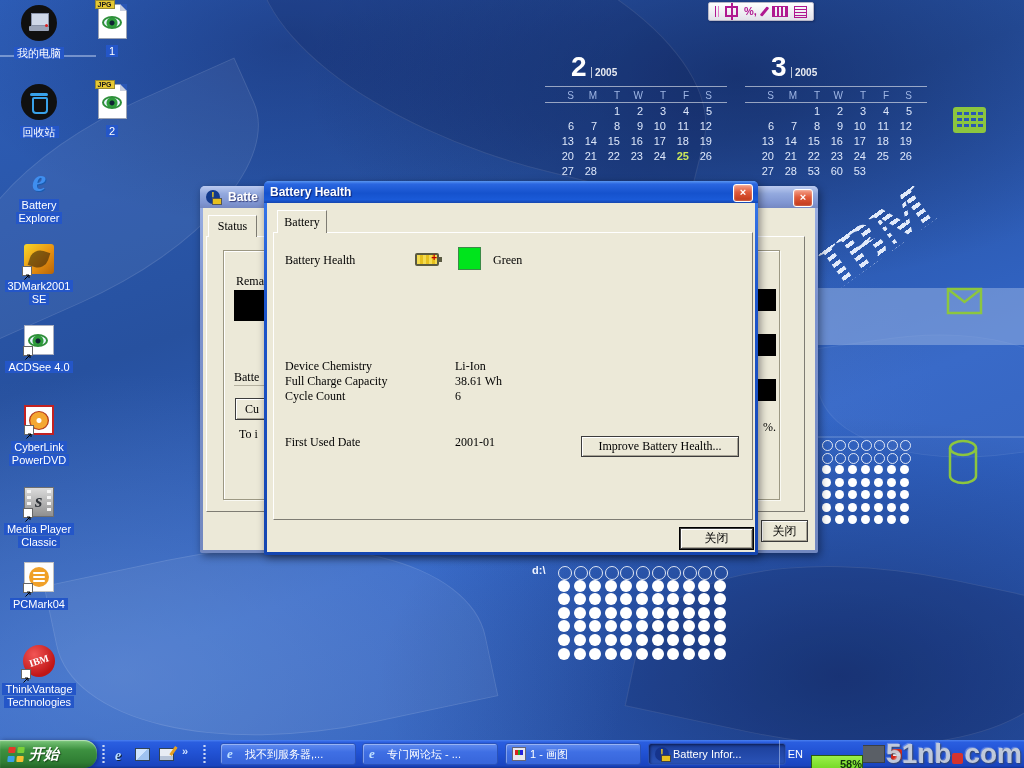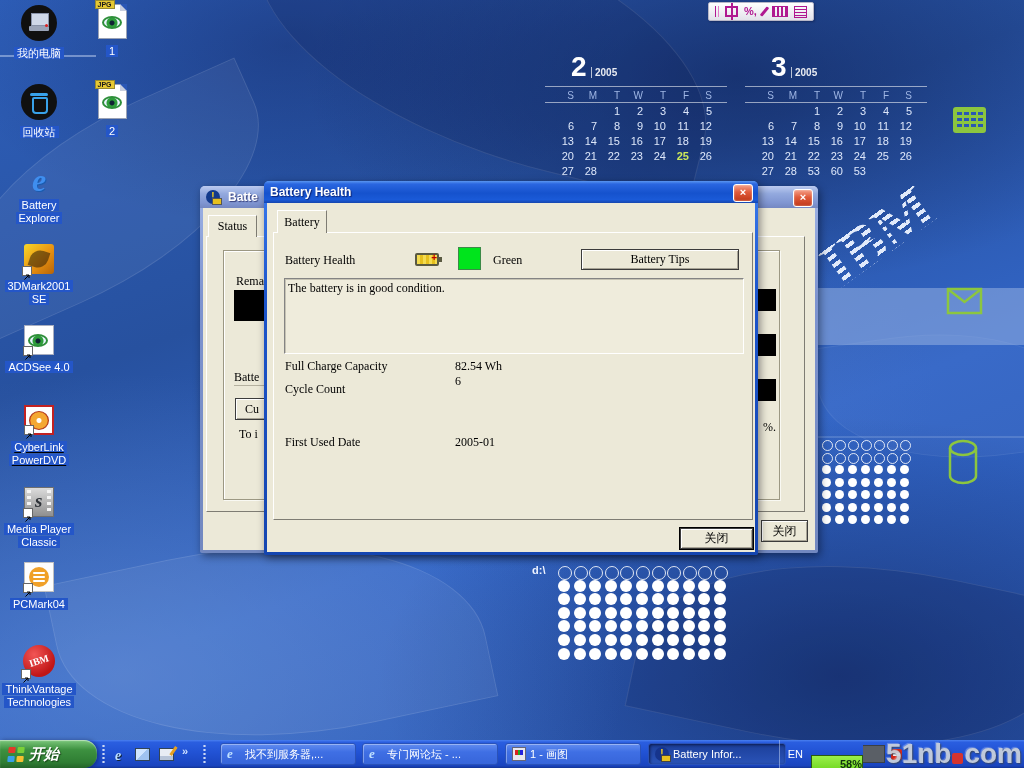--- a/index.html
+++ b/index.html
@@ -468,21 +468,21 @@
             <span class="lnk"><svg width="8" height="8">
                 <path d="M1.5 6.5 L6 2 M3 2 H6 V5" stroke="#000" stroke-width="1" fill="none"></path>
               </svg></span>
           </span></span><div class="dlabel"><span>3DMark2001 SE</span></div></div>
       <div class="dicon" style="left: 0px; top: 325px;"><span class="glyph"><span class="sq sq-acd">
             <span class="eye" style="left:3px;top:8px;"></span>
             <span class="lnk"><svg width="8" height="8">
                 <path d="M1.5 6.5 L6 2 M3 2 H6 V5" stroke="#000" stroke-width="1" fill="none"></path>
               </svg></span>
           </span></span><div class="dlabel"><span>ACDSee 4.0</span></div></div>
-      <div class="dicon" style="left: 0px; top: 405px; text-decoration: underline;"><span class="glyph"><span class="sq sq-pdvd">
+      <div class="dicon" style="left: 0px; top: 405px;"><span class="glyph"><span class="sq sq-pdvd">
             <span class="disc"></span>
             <span class="lnk"><svg width="8" height="8">
                 <path d="M1.5 6.5 L6 2 M3 2 H6 V5" stroke="#000" stroke-width="1" fill="none"></path>
               </svg></span>
           </span></span><div class="dlabel"><span>CyberLink PowerDVD</span></div></div>
       <div class="dicon" style="left: 0px; top: 487px;"><span class="glyph"><span class="sq sq-mpc">
             <span class="film l"></span>
             <span class="film r"></span>
             <span class="mpc-s">s</span>
             <span class="lnk"><svg width="8" height="8">
@@ -560,39 +560,40 @@
     <div class="win-body">
       <div class="tab" style="left:10px;top:7px;width:48px;height:22px;line-height:22px;">Battery</div>
       <div class="tabpage" style="left:6px;top:29px;width:478px;height:286px;"></div>
 
       <div class="lbl" style="left:18px;top:50px;z-index:4;">Battery Health</div>
       <div class="batt" style="left:148px;top:50px;z-index:4;">
           <span class="batt-plus">+</span>
         </div>
       <div class="health-sq" style="left:191px;top:44px;z-index:4;"></div>
       <div class="lbl" style="left:226px;top:50px;z-index:4;">Green</div>
-      <div class="btn" style="left:314px;top:46px;width:158px;height:21px;line-height:19px;z-index:4;">Battery Tips</div>
-
-      <div class="sunken" style="left:17px;top:75px;width:458px;height:74px;z-index:4;">
-        <div class="lbl" style="left:3px;top:2px;position:relative;white-space:normal;">The battery is in good condition.</div>
-      </div>
+
 
       <div id="dialog-details" style="position:absolute;left:18px;top:156px;z-index:4;">
           <div style="display: flex; height: 15px; font: 12px &quot;Liberation Serif&quot;, serif;">
+            <span style="width:170px;">Device Chemistry</span>
+            <span>Li-Ion</span>
+          </div>
+          <div style="display: flex; height: 15px; font: 12px &quot;Liberation Serif&quot;, serif;">
             <span style="width:170px;">Full Charge Capacity</span>
-            <span>82.54 Wh</span>
+            <span>38.61 Wh</span>
           </div>
           <div style="display: flex; height: 15px; font: 12px &quot;Liberation Serif&quot;, serif;">
-            <span style="width:170px;margin-top:8px;">Cycle Count</span>
+            <span style="width:170px;">Cycle Count</span>
             <span>6</span>
           </div>
         </div>
 
       <div class="lbl" style="left:18px;top:232px;z-index:4;">First Used Date</div>
-      <div class="lbl" style="left:188px;top:232px;z-index:4;">2005-01</div>
+      <div class="lbl" style="left:188px;top:232px;z-index:4;">2001-01</div>
+      <div class="btn" style="left:314px;top:233px;width:158px;height:21px;line-height:19px;z-index:4;">Improve Battery Health...</div>
 
       <div class="btn" style="left:413px;top:325px;width:73px;height:21px;line-height:19px;box-shadow:inset 1px 1px 0 #fff,inset -1px -1px 0 #a8a496,0 0 0 1px #000;">关闭</div>
     </div>
   </div>
 
   <div id="taskbar">
     <div id="start-btn">
       <span class="flag">
           <i class="f1"></i>
           <i class="f2"></i>

